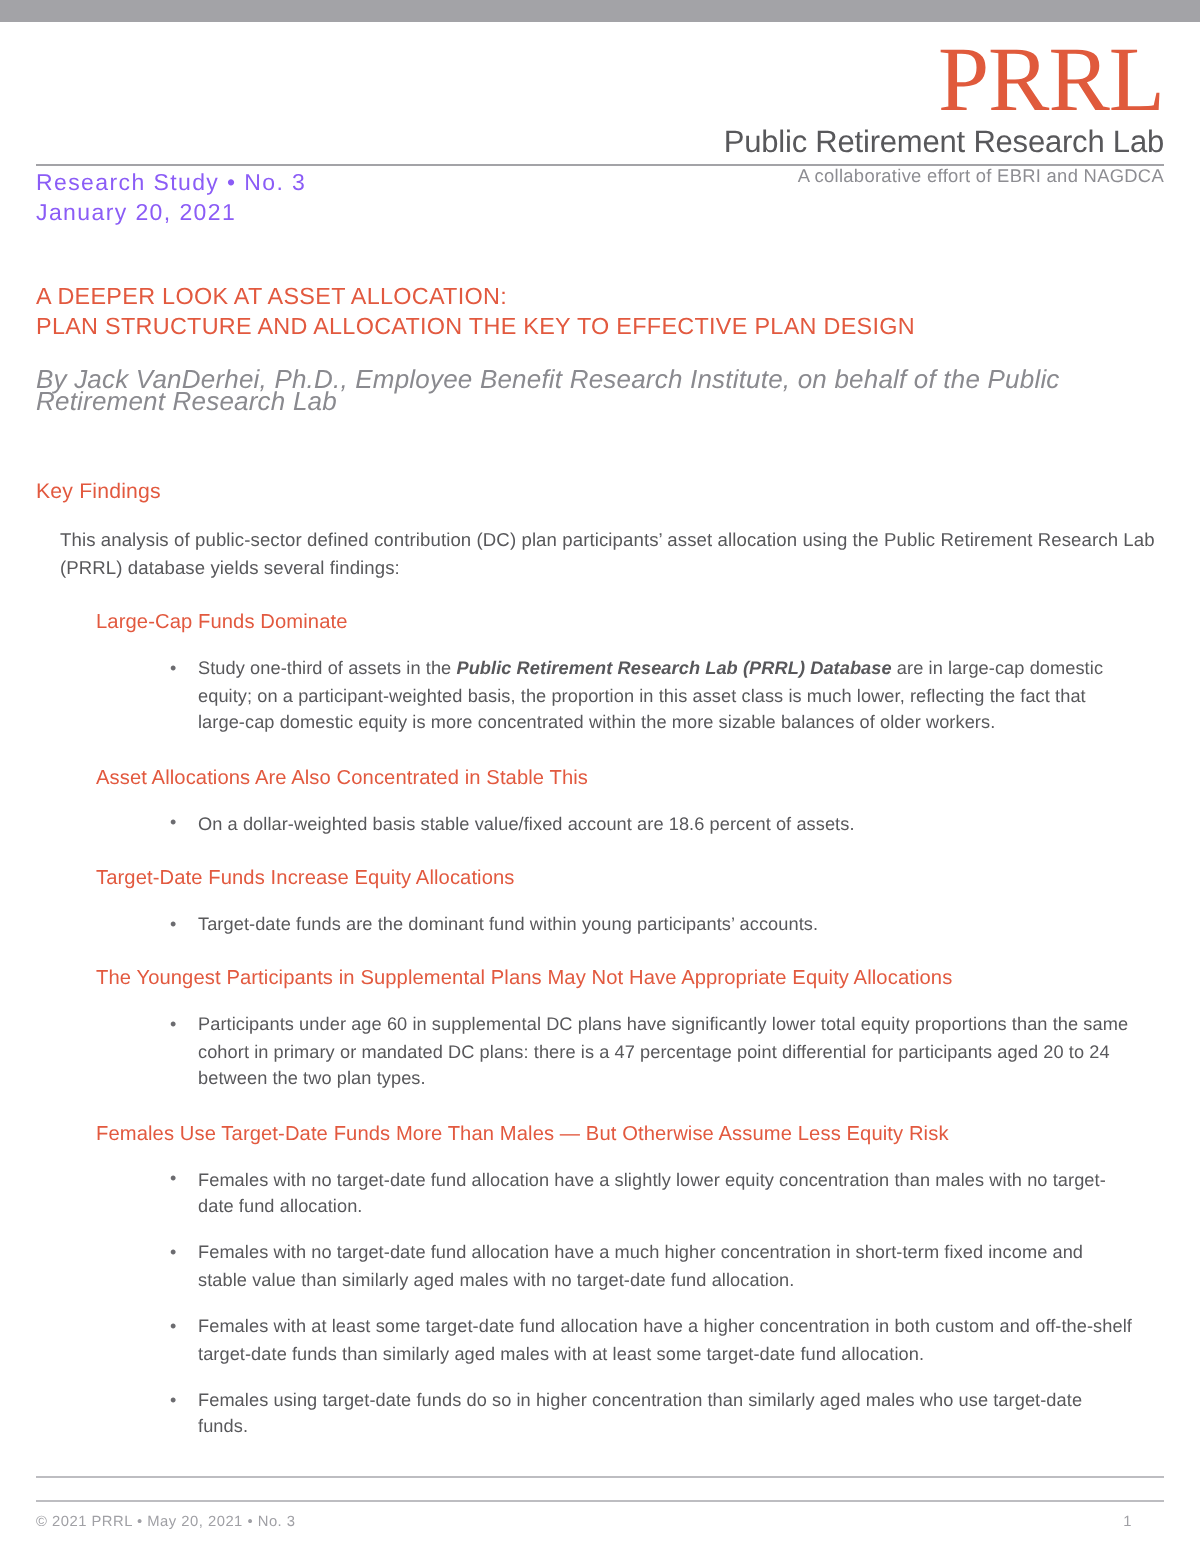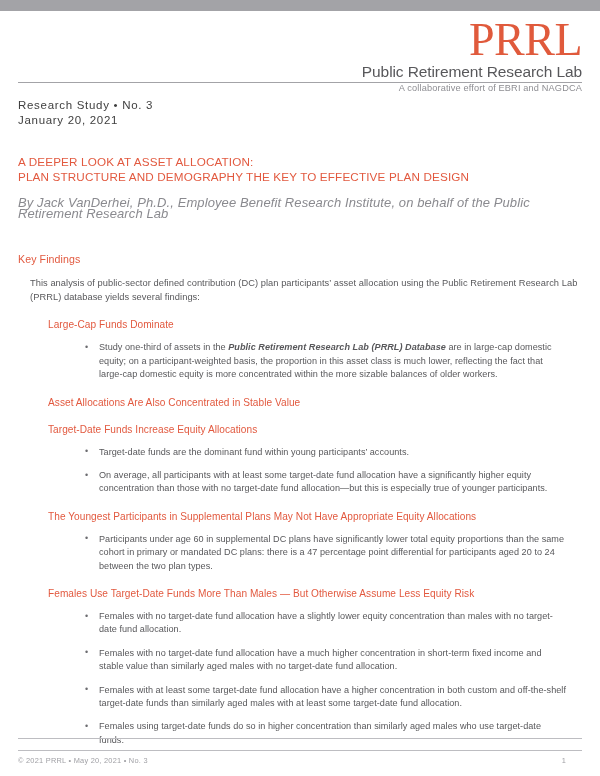--- a/index.html
+++ b/index.html
@@ -73,22 +73,22 @@
   }
 
   .rule {
     height: 0;
     border-top: 1.6px solid #a3a3a7;
     margin-top: 7px;
   }
 
   
   .meta {
-    margin-top: 15px;
-    color: #404040;
+    margin-top: 2px;
+    color: #8b5cf6;
   }
   .meta-line {
     font-size: 11.5px;
     line-height: 14.5px;
     letter-spacing: 0.7px;
   }
 
   
   .doc-title {
     margin-top: 28px;
@@ -213,44 +213,46 @@
 
   <div class="rule"></div>
 
   <div class="meta">
     <div class="meta-line">Research Study • No. 3</div>
     <div class="meta-line">January 20, 2021</div>
   </div>
 
   <div class="doc-title">
     <div>A DEEPER LOOK AT ASSET ALLOCATION:</div>
-    <div>PLAN STRUCTURE AND DEMOGRAPHY THE KEY TO EFFECTIVE PLAN DESIGN</div>
+    <div>PLAN STRUCTURE AND ALLOCATION THE KEY TO EFFECTIVE PLAN DESIGN</div>
   </div>
 
   <div class="byline">By Jack VanDerhei, Ph.D., Employee Benefit Research Institute, on behalf of the Public Retirement Research Lab</div>
 
   <div class="section-title">Key Findings</div>
 
   <div class="intro">This analysis of public-sector defined contribution (DC) plan participants’ asset allocation using the Public Retirement Research Lab (PRRL) database yields several findings:</div>
 
   <div class="findings">
       <div class="finding">
         <div class="finding-head">Large-Cap Funds Dominate</div>
         <ul class="bullets">
           <li><span>Study one-third of assets in the </span><span class="em-bold">Public Retirement Research Lab (PRRL) Database</span><span> are in large-cap domestic equity; on a participant-weighted basis, the proportion in this asset class is much lower, reflecting the fact that large-cap domestic equity is more concentrated within the more sizable balances of older workers.</span></li>
         </ul>
       </div>
       <div class="finding">
-        <div class="finding-head">Asset Allocations Are Also Concentrated in Stable Value</div>
+        <div class="finding-head">Asset Allocations Are Also Concentrated in Stable This</div>
+        <ul class="bullets">
+          <li><span>On a dollar-weighted basis stable value/fixed account are 18.6 percent of assets.</span></li>
+        </ul>
       </div>
       <div class="finding">
         <div class="finding-head">Target-Date Funds Increase Equity Allocations</div>
         <ul class="bullets">
           <li><span>Target-date funds are the dominant fund within young participants’ accounts.</span></li>
-          <li><span>On average, all participants with at least some target-date fund allocation have a significantly higher equity concentration than those with no target-date fund allocation—but this is especially true of younger participants.</span></li>
         </ul>
       </div>
       <div class="finding">
         <div class="finding-head">The Youngest Participants in Supplemental Plans May Not Have Appropriate Equity Allocations</div>
         <ul class="bullets">
           <li><span>Participants under age 60 in supplemental DC plans have significantly lower total equity proportions than the same cohort in primary or mandated DC plans: there is a 47 percentage point differential for participants aged 20 to 24 between the two plan types.</span></li>
         </ul>
       </div>
       <div class="finding">
         <div class="finding-head">Females Use Target-Date Funds More Than Males — But Otherwise Assume Less Equity Risk</div>

